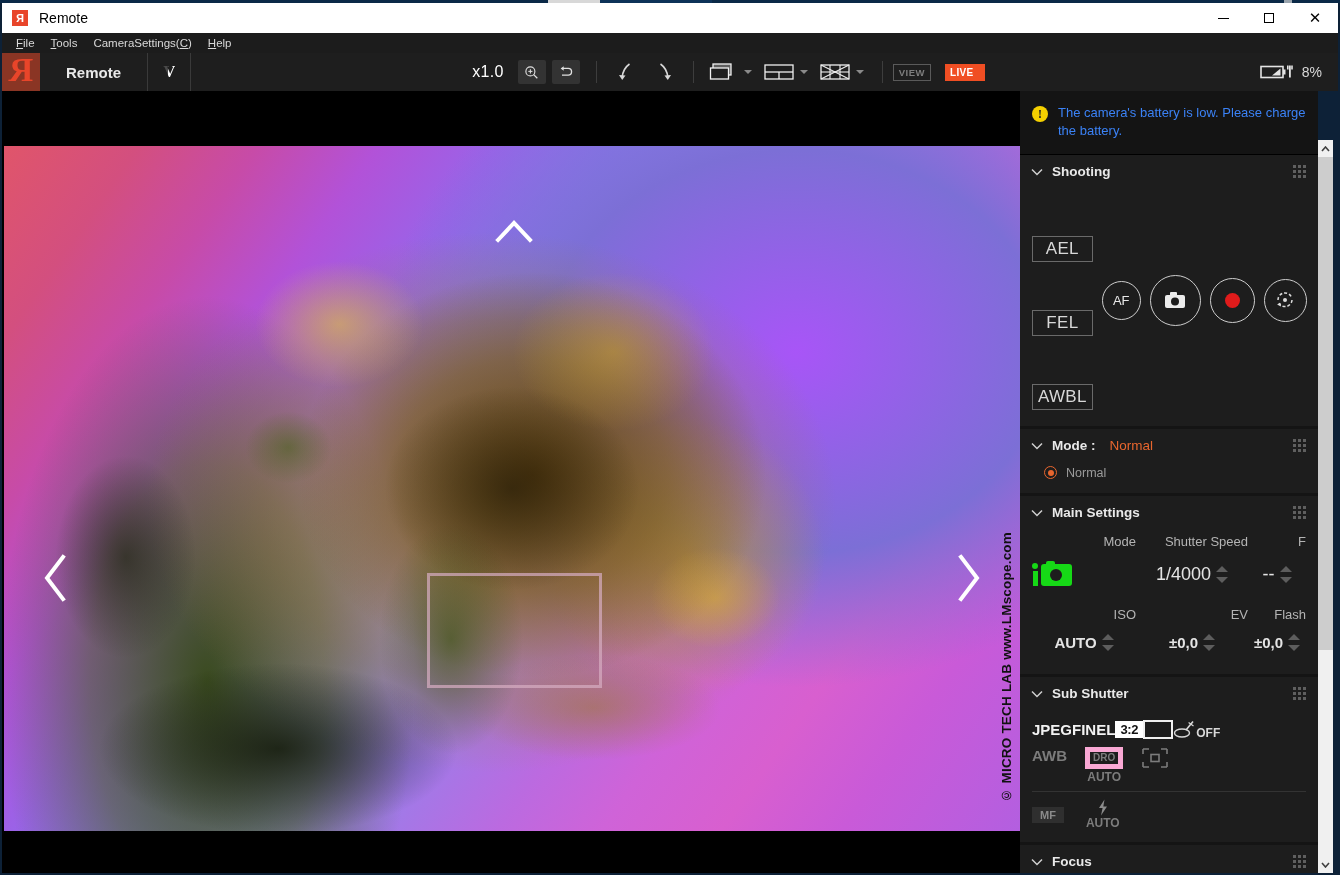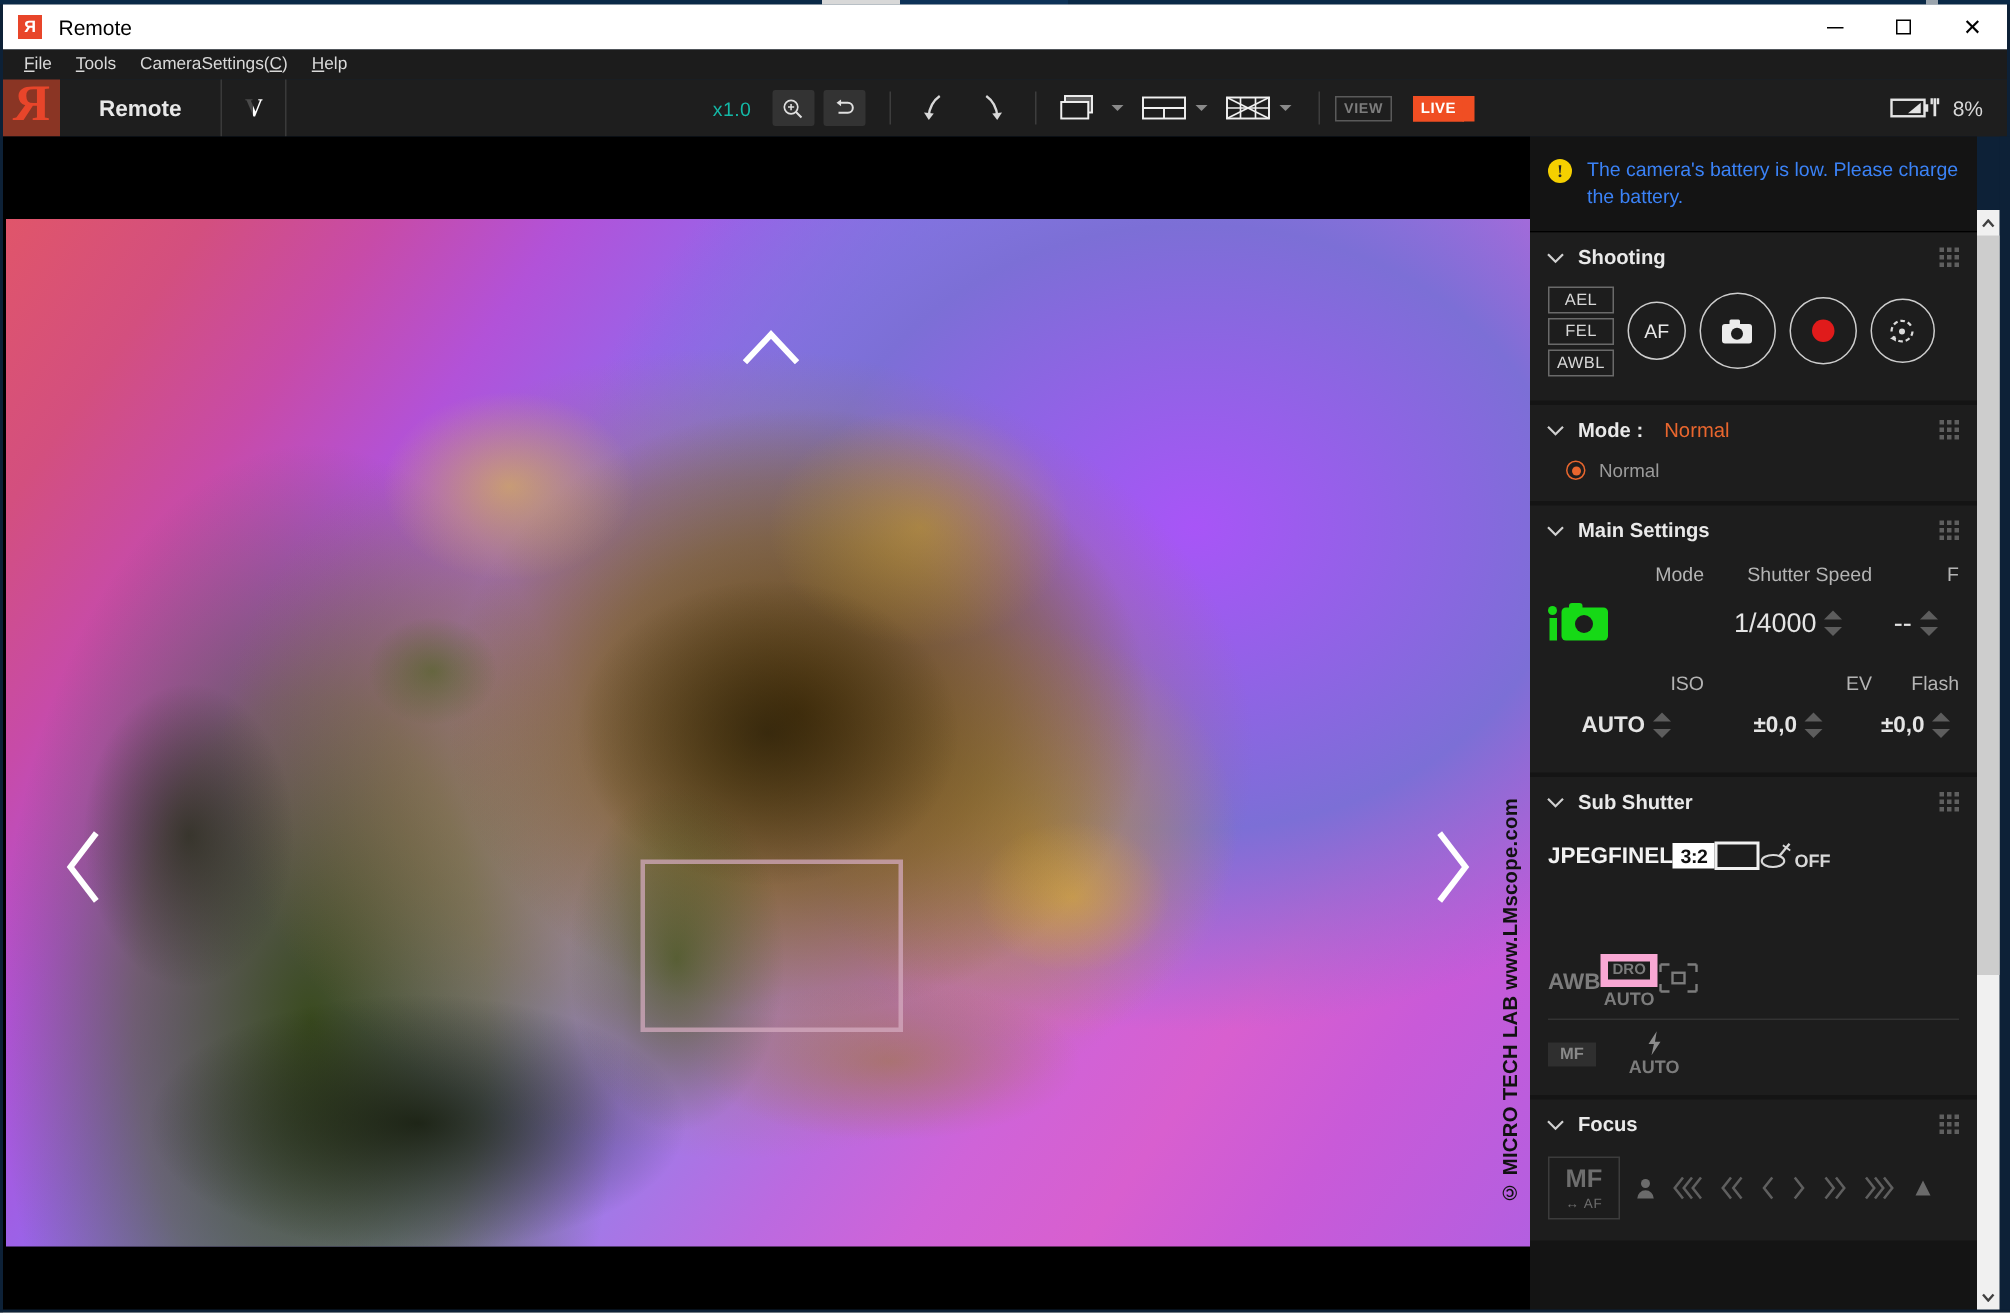--- a/index.html
+++ b/index.html
@@ -72,21 +72,21 @@
     width: 42px; display:flex; align-items:center; justify-content:center; flex:0 0 auto;
   }
   .vbadge i {
     font-style: normal; font-size: 17px; font-weight: 900; color:#f0f0f0;
     background: linear-gradient(90deg,#4a4a4a 0%, #4a4a4a 45%, #ffffff 45%, #ffffff 100%);
     -webkit-background-clip: text; background-clip: text; color: transparent;
     font-family: "Liberation Serif", serif; letter-spacing: -1px;
   }
   .tb-spacer { flex: 1 1 auto; }
 
-  .zoomlabel { font-size: 13px; color: #14b8a6; margin-right: 14px; letter-spacing:0.3px;}
+  .zoomlabel { font-size: 16px; color: #ffffff; margin-right: 14px; letter-spacing:0.3px;}
   .tbtn {
     width: 28px; height: 24px; background: #333333; border-radius: 2px;
     display:flex; align-items:center; justify-content:center; margin-right: 6px;
     color: #e0e0e0; flex:0 0 auto;
   }
   .tbtn-flat {
     width: 30px; height: 26px; background: transparent;
     display:flex; align-items:center; justify-content:center; margin: 0 4px;
     color: #d8d8d8; flex:0 0 auto;
   }
@@ -196,22 +196,22 @@
   .grip {
     margin-left:auto; display:grid; grid-template-columns:repeat(3,3px);
     grid-template-rows:repeat(3,3px); gap:2px;
   }
   .grip i { width:3px;height:3px;background:#5f5f5f;display:block; }
 
   
   .shoot-row { display:flex; align-items:center; padding:2px 10px 16px 12px; gap:9px; }
   .lockcol { display:flex; flex-direction:column; gap:3px; flex:0 0 auto; }
   .lockbtn {
-    border:1px solid #6a6a6a; color:#d8d8d8; font-size:11px; padding:2px 5px;
-    text-align:center; min-width:40px; letter-spacing:0.3px;
+    border:1px solid #6a6a6a; color:#d8d8d8; font-size:17px; padding:2px 5px;
+    text-align:center; min-width:40px; letter-spacing:0.3px;margin-top:45px;
   }
   .circbtn {
     border:1.5px solid #cdcdcd; border-radius:50%; display:flex;
     align-items:center; justify-content:center; color:#e8e8e8; flex:0 0 auto;
   }
   .c-af { width:39px;height:39px; font-size:13px; }
   .c-shot { width:51px;height:51px; }
   .c-rec { width:45px;height:45px; }
   .c-ref { width:43px;height:43px; }
   .dot-red { width:15px;height:15px;border-radius:50%;background:#e01b1b; }
@@ -258,21 +258,21 @@
   }
   .icam .body::after{
     content:"";position:absolute;left:5px;top:-3px;width:9px;height:4px;
     background:#16d916;border-radius:2px 2px 0 0;
   }
   .ms-row2-labels { margin-top:10px; }
 
   
   .sub-body { padding:2px 12px 10px 12px; }
   .sub-r1 { display:flex; align-items:center; height:34px; }
-  .sub-r2 { display:flex; align-items:center; height:40px;margin-top:47px; }
+  .sub-r2 { display:flex; align-items:flex-start; gap:18px; height:40px; }
   .sub-r3 { display:flex; align-items:center; gap:22px; height:40px; padding-top:6px; }
   .sub-sep { height:1px; background:#333; margin:4px 0 0 0; }
   .s-bold { font-size:15px; font-weight:bold; color:#f2f2f2; }
   .s-dim { font-size:15px; font-weight:bold; color:#7c7c7c; }
   .chip-inv {
     background:#ffffff; color:#111; font-size:13px; font-weight:bold;
     padding:1px 5px; letter-spacing:-0.3px;
   }
   .rect-icon { width:30px;height:19px;border:2px solid #f0f0f0; }
   .dro-box {

